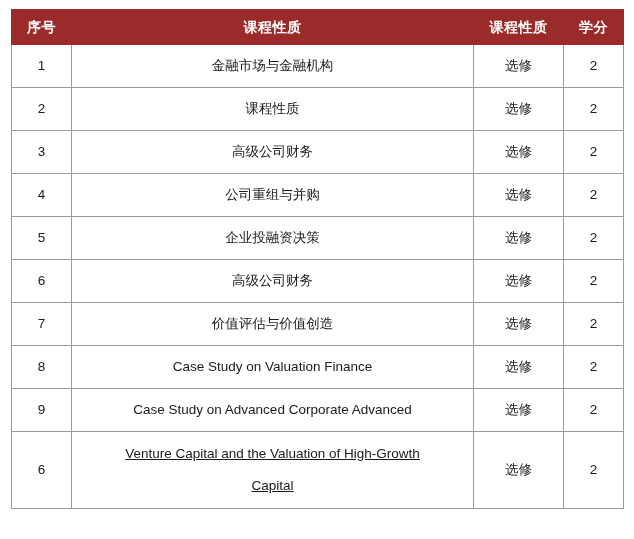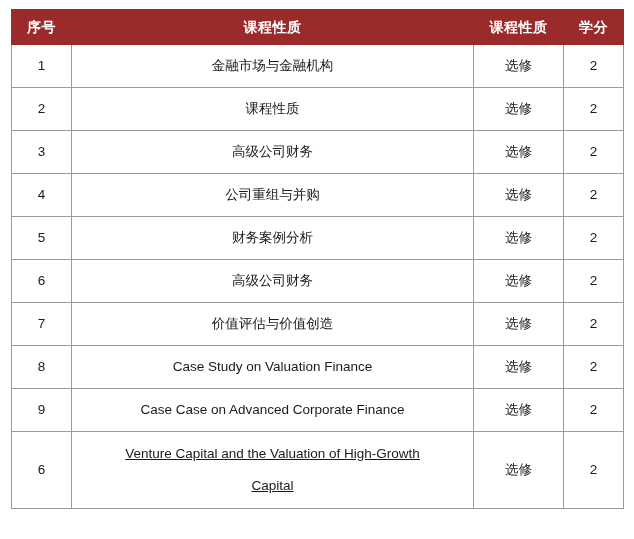--- a/index.html
+++ b/index.html
@@ -108,21 +108,21 @@
         <td class="credit-cell">2</td>
       </tr>
       <tr>
         <td class="seq-cell">4</td>
         <td class="name-cell">公司重组与并购</td>
         <td class="type-cell">选修</td>
         <td class="credit-cell">2</td>
       </tr>
       <tr>
         <td class="seq-cell">5</td>
-        <td class="name-cell">财务案例分析</td>
+        <td class="name-cell">企业投融资决策</td>
         <td class="type-cell">选修</td>
         <td class="credit-cell">2</td>
       </tr>
       <tr>
         <td class="seq-cell">6</td>
         <td class="name-cell">高级公司财务</td>
         <td class="type-cell">选修</td>
         <td class="credit-cell">2</td>
       </tr>
       <tr>
@@ -132,21 +132,21 @@
         <td class="credit-cell">2</td>
       </tr>
       <tr>
         <td class="seq-cell">8</td>
         <td class="name-cell">Case Study on Valuation Finance</td>
         <td class="type-cell">选修</td>
         <td class="credit-cell">2</td>
       </tr>
       <tr>
         <td class="seq-cell">9</td>
-        <td class="name-cell">Case Case on Advanced Corporate Finance</td>
+        <td class="name-cell">Case Study on Advanced Corporate Advanced</td>
         <td class="type-cell">选修</td>
         <td class="credit-cell">2</td>
       </tr>
       <tr class="tall">
         <td class="seq-cell">6</td>
         <td class="name-cell">
           <span class="wrap2">Venture Capital and the Valuation of High-Growth</span>
           <span class="wrap2">Capital</span>
         </td>
         <td class="type-cell">选修</td>

